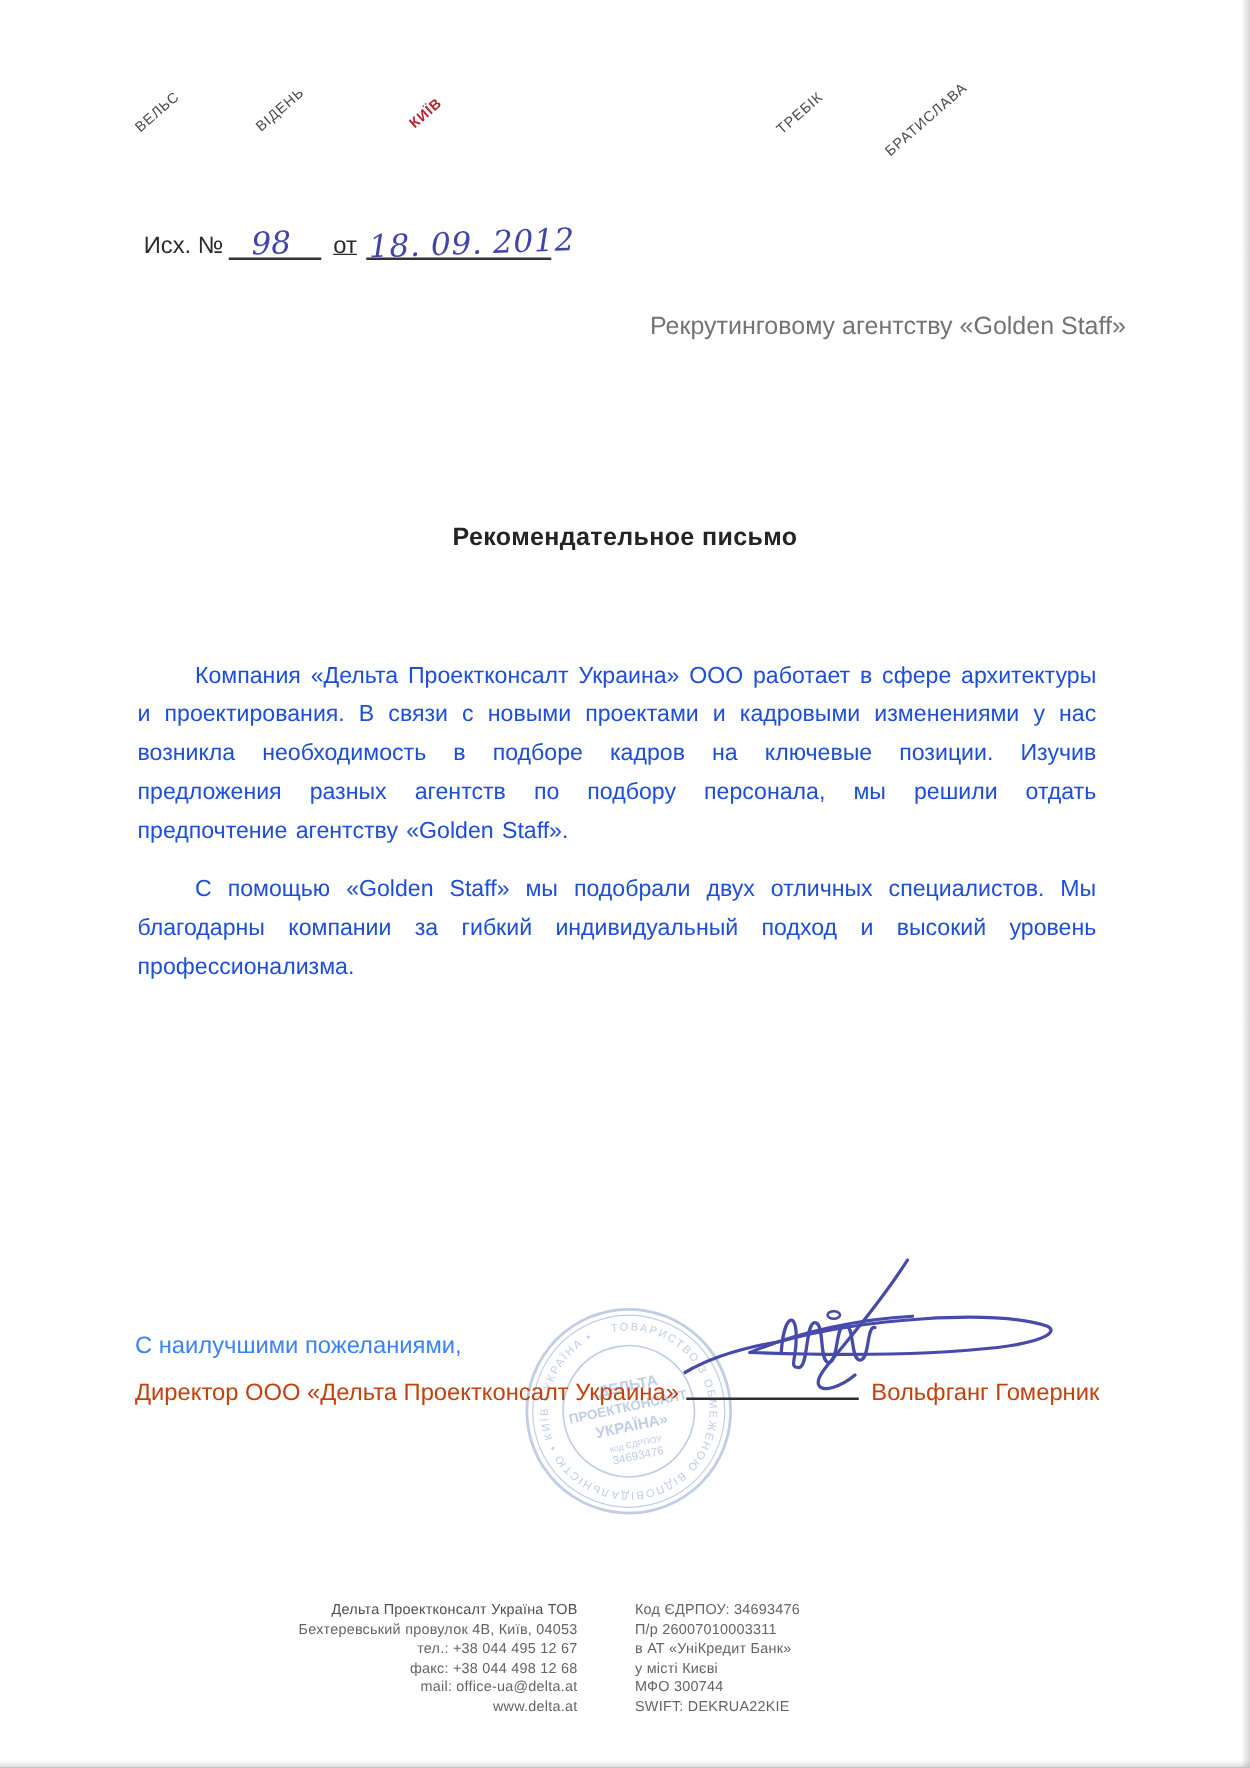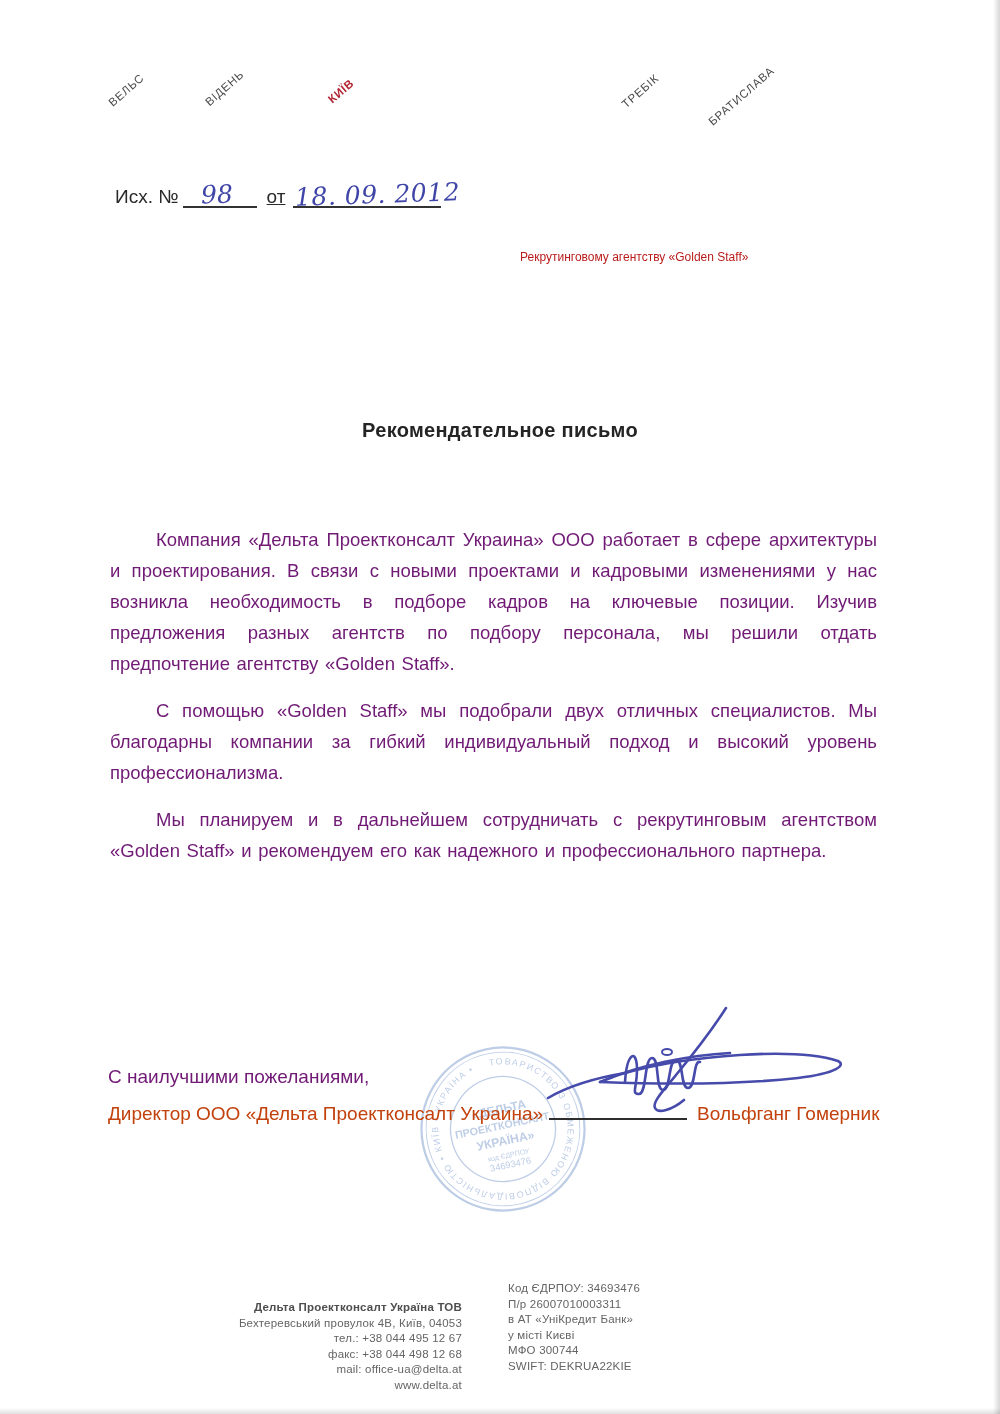--- a/index.html
+++ b/index.html
@@ -69,39 +69,39 @@
     position: absolute; bottom: -3px;
     font-family: "DejaVu Serif", serif; font-style: italic;
     font-size: 25px; color: var(--ink-blue, #4a4fae);
     white-space: nowrap; transform: rotate(-2deg);
   }
   .hand.num { left: 18px; }
   .hand.date { left: 2px; letter-spacing: 0.5px; }
 
   .recipient {
     position: absolute; left: 520px; top: 250px;
-    font-size: 12px; color: #b91c1c;
+    font-size: 20px; color: #737373;
   }
 
   .title {
     position: absolute; left: 0; top: 419px; width: 100%;
     text-align: center; font-size: 20px; font-weight: 700; color: #242424;
     letter-spacing: 0.3px;
   }
 
   .body-text {
     position: absolute; left: 110px; top: 524px; width: 767px;
-    font-size: 18.5px; line-height: 31px; color: #701a75;
+    font-size: 18.5px; line-height: 31px; color: #1d4ed8;
     text-align: justify;
   }
   .body-text p { text-indent: 46px; margin-bottom: 16px; word-spacing: 1.5px; }
 
   .regards {
     position: absolute; left: 108px; top: 1066px;
-    font-size: 19px; color: #701a75; z-index: 3;
+    font-size: 19px; color: #3b82f6; z-index: 3;
   }
   .signer-row {
     position: absolute; left: 108px; top: 1100px;
     display: flex; align-items: baseline; white-space: nowrap;
     font-size: 19px; color: #c2410c; z-index: 3;
   }
   .sig-underline {
     display: inline-block; width: 138px; height: 20px;
     border-bottom: 2px solid #2e2e2e; margin-left: 6px; margin-right: 10px;
   }
@@ -109,21 +109,21 @@
   .stamp { position: absolute; left: 414px; top: 1040px; z-index: 2; }
   .signature { position: absolute; left: 540px; top: 995px; z-index: 4; }
 
   .footer {
     position: absolute; top: 1281px; left: 0; width: 100%;
     font-size: 11.5px; line-height: 15.5px; color: #646464;
     letter-spacing: 0.2px;
   }
   .footer .col-company { position: absolute; left: 226px; width: 236px; text-align: right; }
   .footer .col-bank { position: absolute; left: 508px; width: 240px; text-align: left; }
-  .footer .bold-line { font-weight: 700; color: #4e4e4e; margin-top: 19px; }
+  .footer .bold-line { font-weight: 400; color: #4e4e4e; }
 </style>
 </head>
 <body>
 
 <div class="page">
 
   <div>
     <span class="city c1">ВЕЛЬС</span>
     <span class="city c2">ВІДЕНЬ</span>
     <span class="city c3">КИЇВ</span>
@@ -143,21 +143,20 @@
     </span>
   </div>
 
   <div class="recipient">Рекрутинговому агентству «Golden Staff»</div>
 
   <div class="title">Рекомендательное письмо</div>
 
   <div class="body-text">
     <p>Компания «Дельта Проектконсалт Украина» ООО работает в сфере архитектуры и проектирования. В связи с новыми проектами и кадровыми изменениями у нас возникла необходимость в подборе кадров на ключевые позиции. Изучив предложения разных агентств по подбору персонала, мы решили отдать предпочтение агентству «Golden Staff».</p>
     <p>С помощью «Golden Staff» мы подобрали двух отличных специалистов. Мы благодарны компании за гибкий индивидуальный подход и высокий уровень профессионализма.</p>
-    <p>Мы планируем и в дальнейшем сотрудничать с рекрутинговым агентством «Golden Staff» и рекомендуем его как надежного и профессионального партнера.</p>
   </div>
 
   <div class="regards">С наилучшими пожеланиями,</div>
   <div class="signer-row">
     <span>Директор ООО «Дельта Проектконсалт Украина»</span>
     <span class="sig-underline"></span>
     <span>Вольфганг Гомерник</span>
   </div>
 
   <svg class="stamp" width="178" height="178" viewBox="0 0 190 190">

